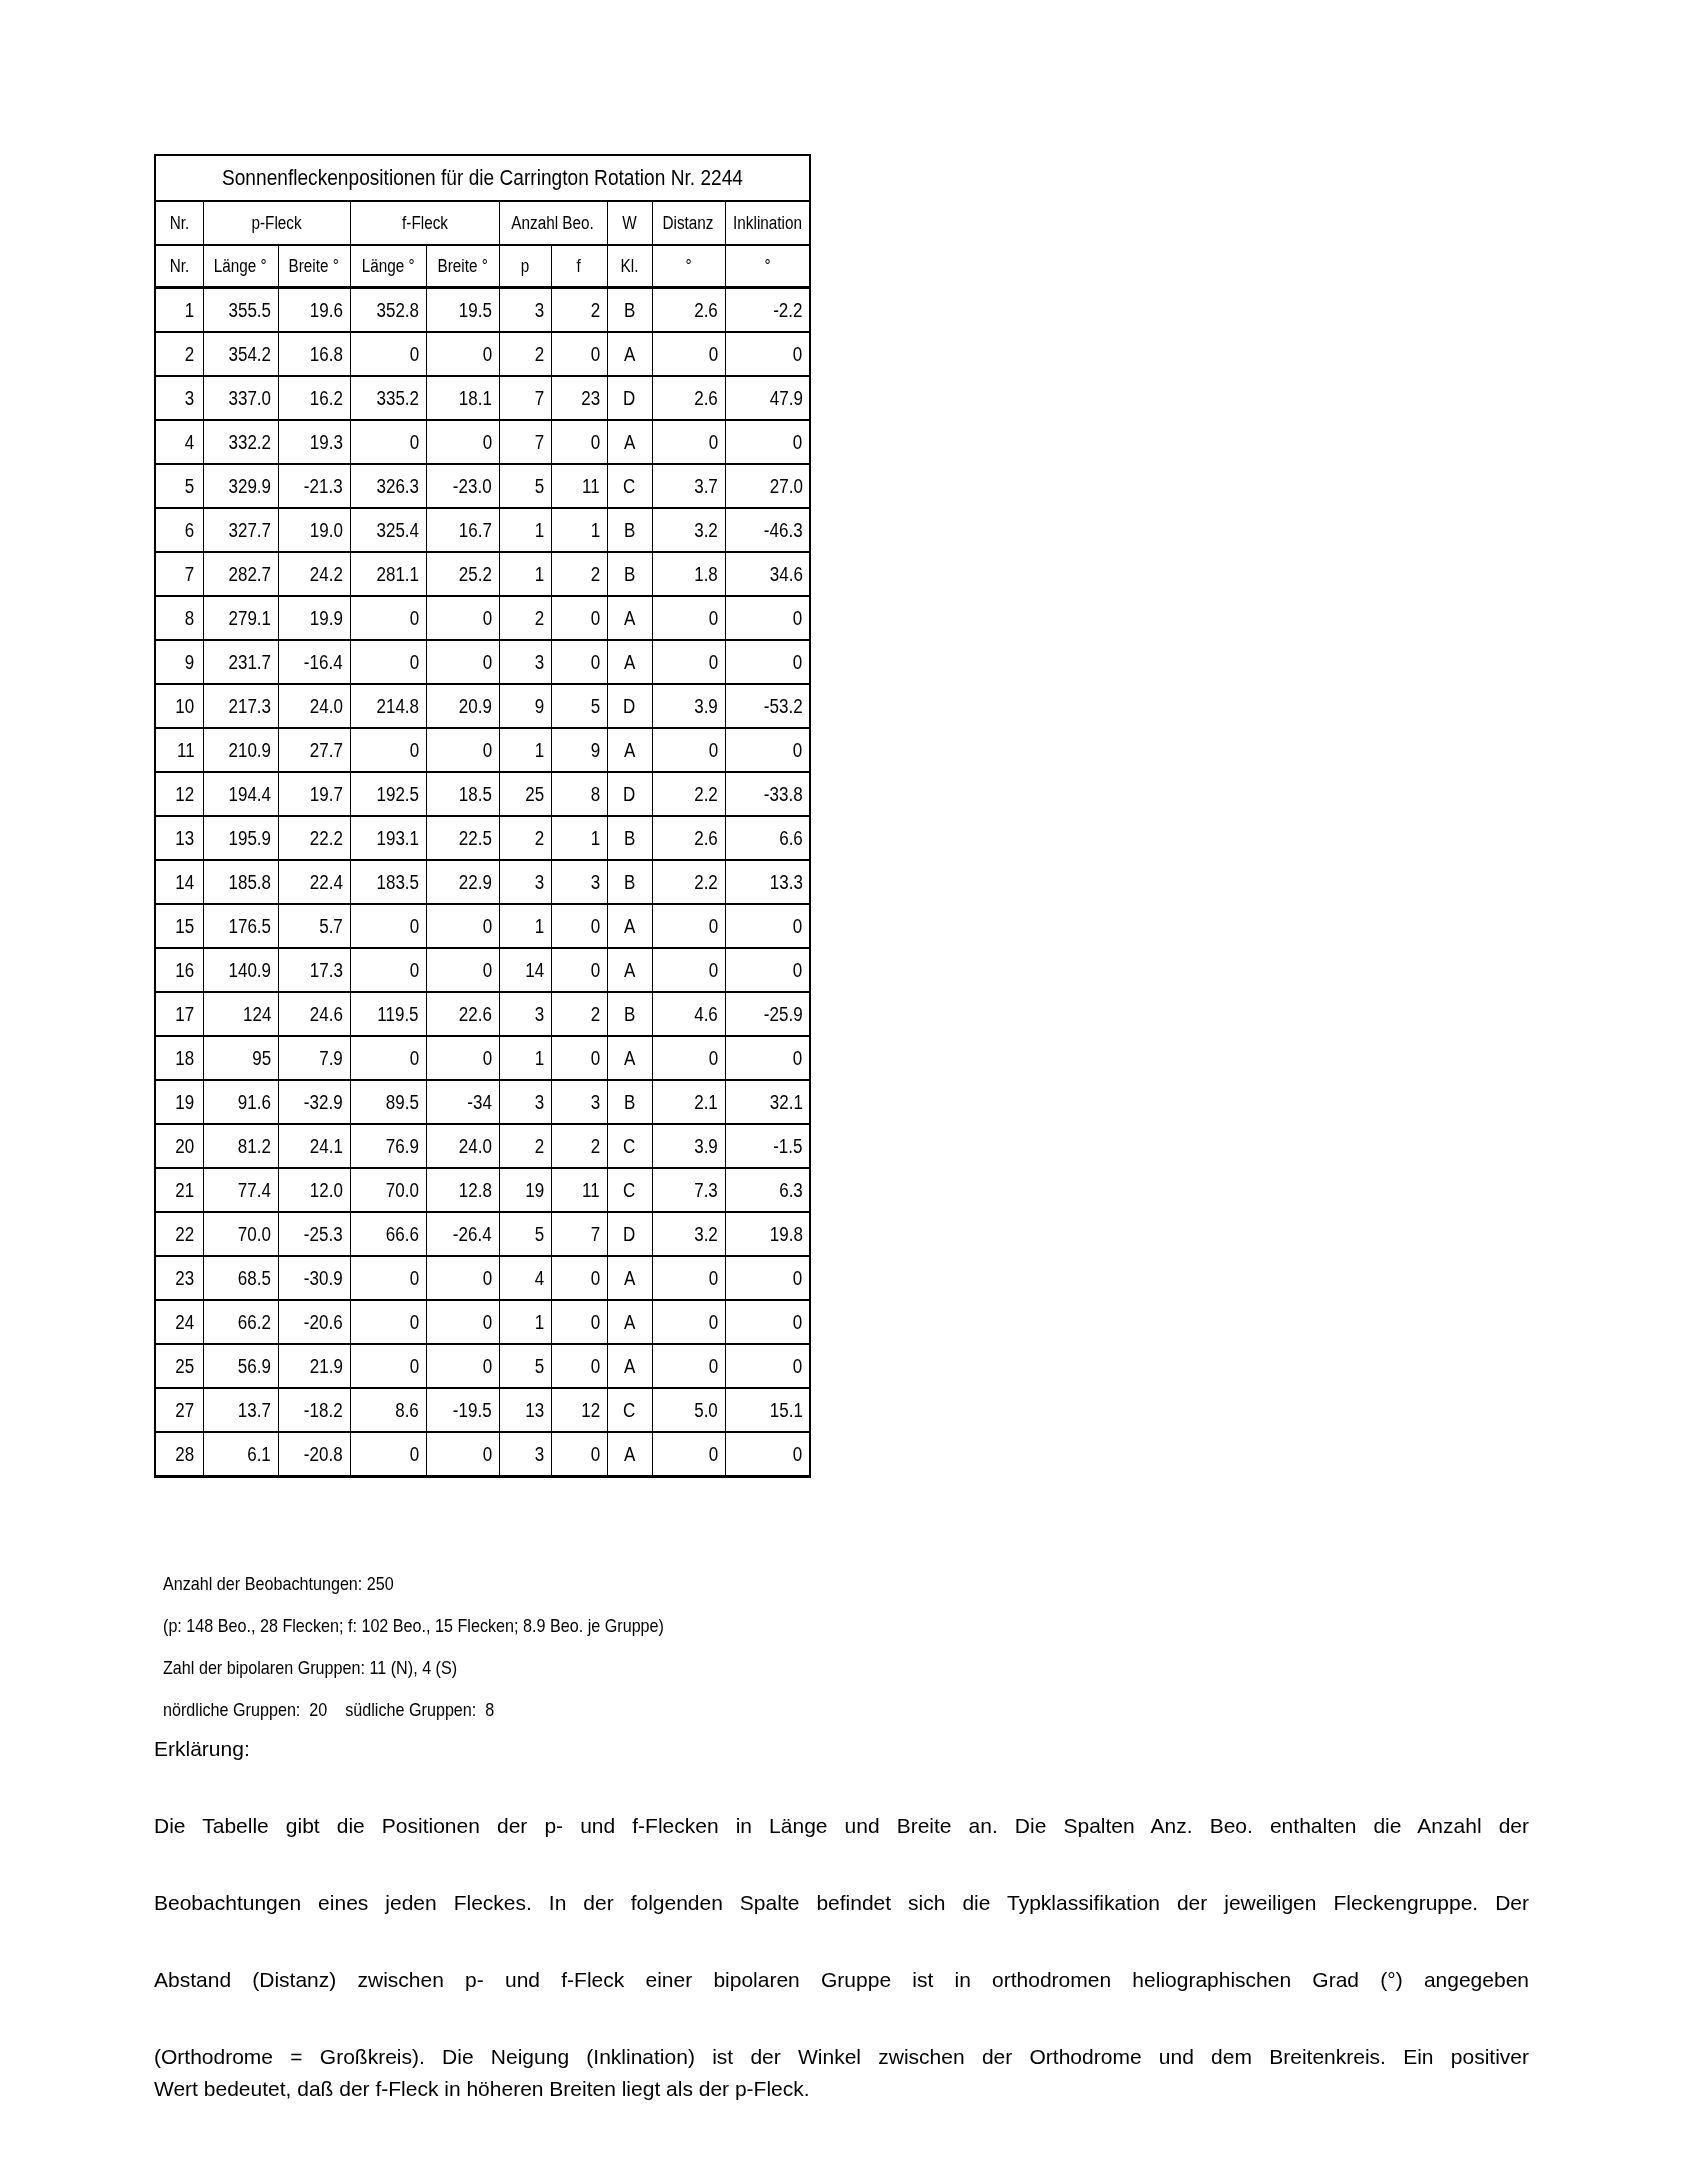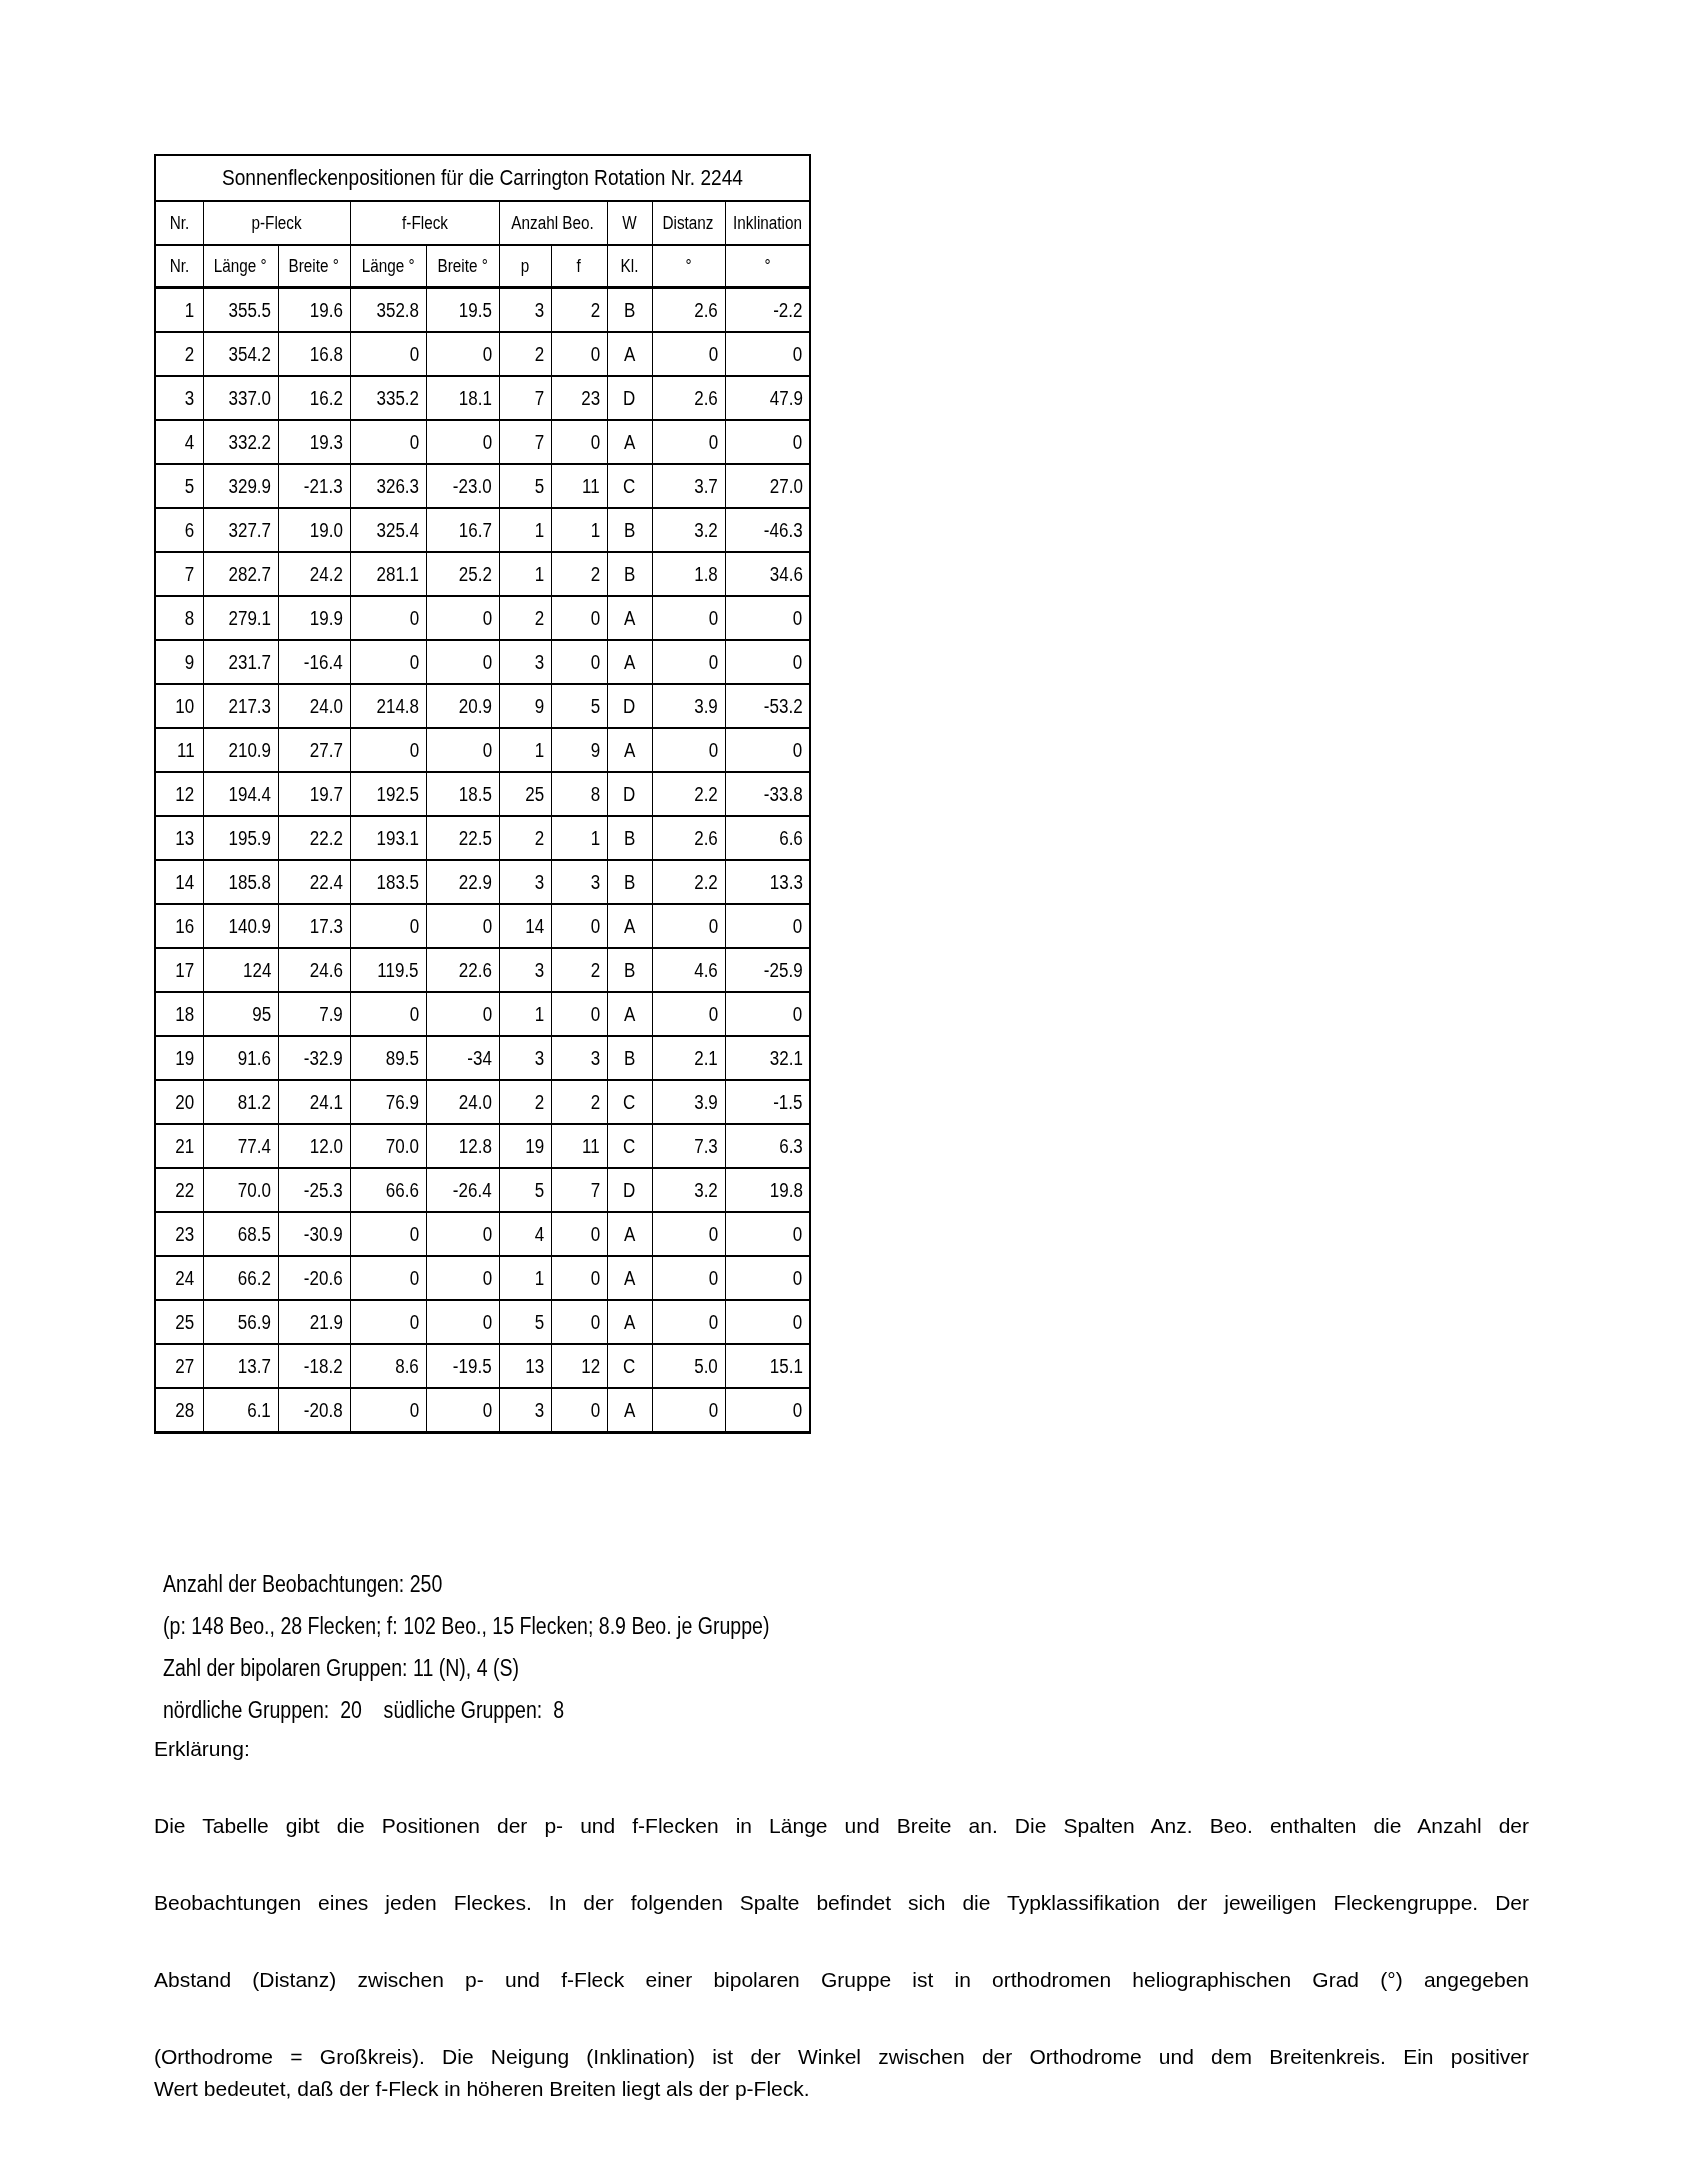--- a/index.html
+++ b/index.html
@@ -22,21 +22,21 @@
   td.num .cz { transform-origin:100% 50%; }
   td.ctr { text-align:center; }
   tr.title-row td { height:44px; text-align:center; font-size:22.5px; border-bottom-width:1.3px; }
   tr.h1 td { height:42px; text-align:center; font-size:18px; }
   tr.h2 td { height:40px; text-align:center; font-size:18px; border-bottom-width:3.3px; }
   tbody td { height:42px; font-size:20px; }
   tbody td.num { padding-right:6.6px; }
   tbody td.nrcol { padding-right:8px; }
   tbody tr:last-child td { border-bottom-width:3.3px; }
   
-  .summary { position:absolute; left:163px; top:1563px; font-size:23px; line-height:42px; }
+  .summary { position:absolute; left:163px; top:1563px; font-size:19px; line-height:42px; }
   .summary .f-line { white-space:pre; }
   .summary .cz { transform-origin:0 50%; }
   
   .explanation { position:absolute; left:154px; top:1733px; width:1375px; font-size:21px; line-height:32px; }
   .exp-heading { text-align:left; }
   .jline { text-align:justify; text-align-last:justify;margin-top:45px; }
   .jline-last { text-align:right; text-align-last:left; }
 </style>
 </head>
 <body>
@@ -258,20 +258,32 @@
       <td class="num"><span class="cz">22.4</span></td>
       <td class="num"><span class="cz">183.5</span></td>
       <td class="num"><span class="cz">22.9</span></td>
       <td class="num"><span class="cz">3</span></td>
       <td class="num"><span class="cz">3</span></td>
       <td class="ctr"><span class="cz">B</span></td>
       <td class="num"><span class="cz">2.2</span></td>
       <td class="num"><span class="cz">13.3</span></td>
     </tr>
 
+    <tr>
+      <td class="num nrcol"><span class="cz">15</span></td>
+      <td class="num"><span class="cz">176.5</span></td>
+      <td class="num"><span class="cz">5.7</span></td>
+      <td class="num"><span class="cz">0</span></td>
+      <td class="num"><span class="cz">0</span></td>
+      <td class="num"><span class="cz">1</span></td>
+      <td class="num"><span class="cz">0</span></td>
+      <td class="ctr"><span class="cz">A</span></td>
+      <td class="num"><span class="cz">0</span></td>
+      <td class="num"><span class="cz">0</span></td>
+    </tr>
 
     <tr>
       <td class="num nrcol"><span class="cz">16</span></td>
       <td class="num"><span class="cz">140.9</span></td>
       <td class="num"><span class="cz">17.3</span></td>
       <td class="num"><span class="cz">0</span></td>
       <td class="num"><span class="cz">0</span></td>
       <td class="num"><span class="cz">14</span></td>
       <td class="num"><span class="cz">0</span></td>
       <td class="ctr"><span class="cz">A</span></td>

